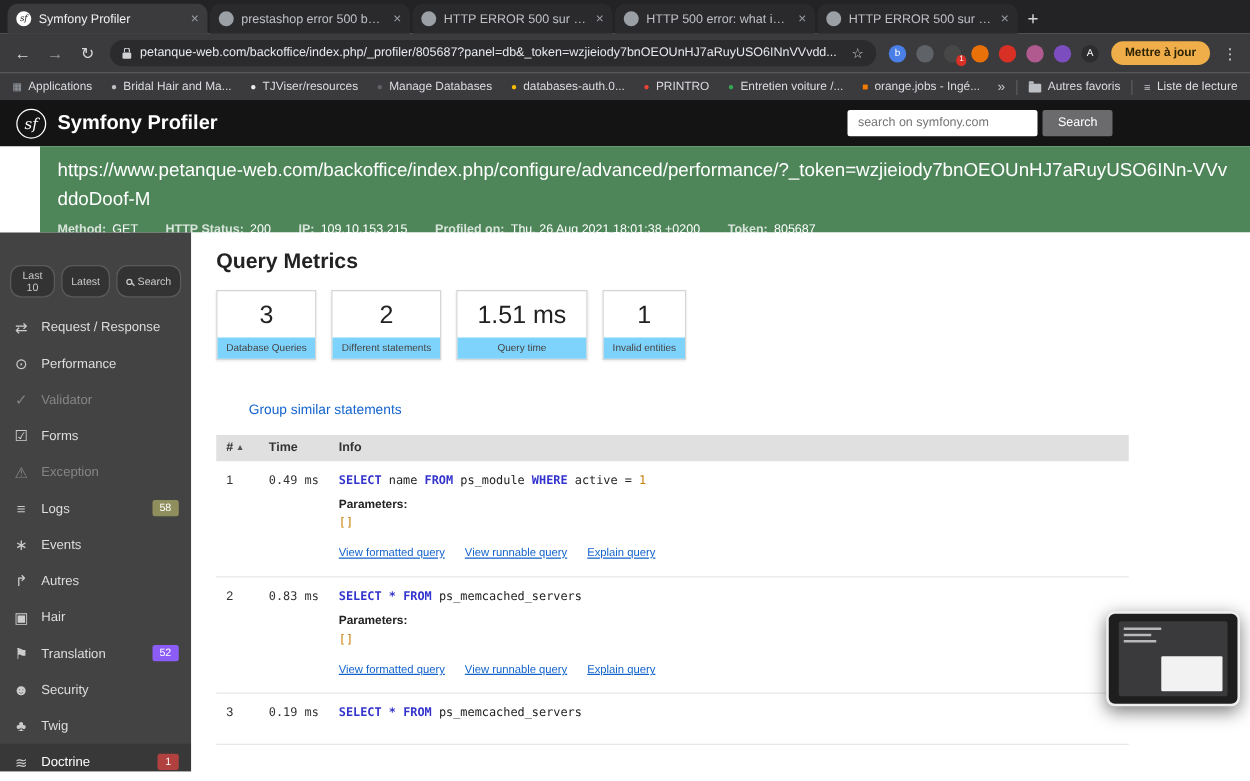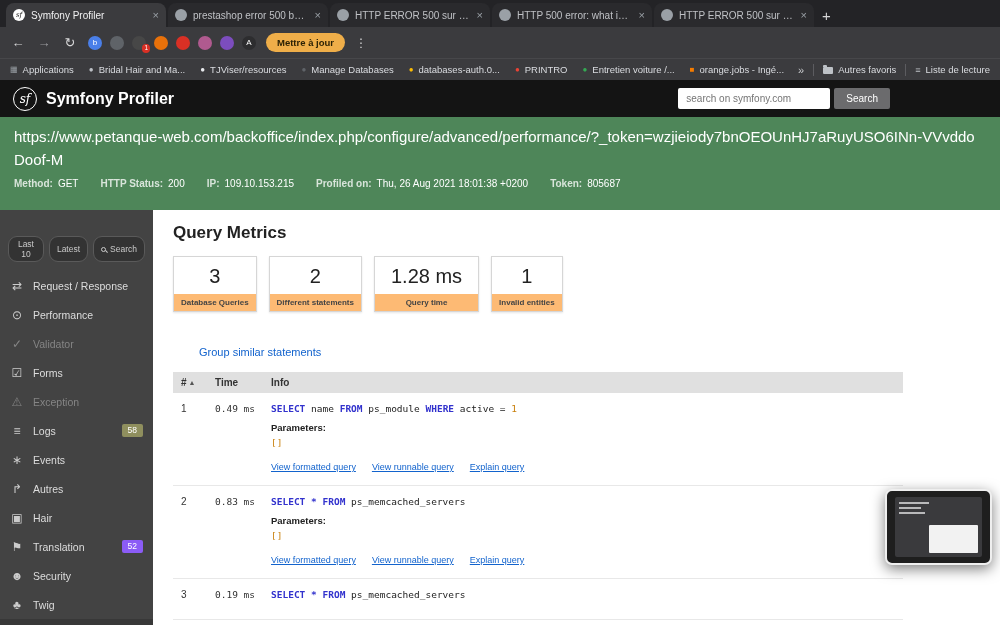--- a/index.html
+++ b/index.html
@@ -56,21 +56,21 @@
   .sf-logo { width:24px; height:24px; border:1.5px solid #fff; border-radius:50%; color:#fff;
              font-family:"DejaVu Serif", serif; font-style:italic; font-size:12px;
              display:flex; align-items:center; justify-content:center; flex:none; }
   .pf-title { color:#fff; font-size:16px; font-weight:bold; }
   .pf-search { margin-left:auto; margin-right:97px; display:flex; align-items:center; gap:4px; }
   .pf-search input { width:152px; height:21px; border:none; border-radius:2px; font-size:10px;
                      padding:0 8px; background:#fff; color:#333; font-family:"Liberation Sans",sans-serif; }
   .pf-search button { height:21px; background:#6b6b6d; color:#fff; border:none; border-radius:2px;
                       font-size:10px; padding:0 12px; cursor:pointer; font-family:"Liberation Sans",sans-serif; }
 
-  .banner { height:93px; background:var(--banner-green,#4e8659); color:#fff; padding:9px 14px 0; }
+  .banner { height:69px; background:var(--banner-green,#4e8659); color:#fff; padding:9px 14px 0;margin-left:32px; }
   .banner-url { font-size:15px; line-height:1.5; word-break:break-all; max-width:965px; }
   .banner-meta { margin-top:7px; display:flex; gap:22px; font-size:10px; }
   .meta-label { font-weight:bold; color:rgba(255,255,255,.78); margin-right:5px; }
   .meta-value { color:#fff; }
 
   .body-row { display:flex; height:431px; }
 
   
   .sidebar { width:153px; flex:none; background:#434343; padding-top:26px; overflow:hidden; }
   .sidebar-filters { display:flex; gap:5px; padding:0 8px 9px; }
@@ -86,21 +86,21 @@
   .s-item.disabled, .s-item.disabled .glyph { color:#858585; }
   .s-item.active { background:#383838; color:#fff; }
   .s-badge { margin-left:auto; font-size:8.5px; padding:2px 6px; border-radius:2px; color:#fff; line-height:1; }
 
   
   .main { flex:1; background:#fff; padding:13px 0 0 20px; overflow:hidden; }
   .section-title { font-size:17px; color:#222; font-weight:bold; margin-bottom:13px; }
   .metrics { display:flex; gap:12px; margin-bottom:30px; }
   .metric { border:1px solid #d6d6d6; box-shadow:0 1px 2px rgba(0,0,0,.1); background:#fff; text-align:center; }
   .metric-value { font-size:20px; color:#222; padding:8px 16px 6px; min-width:48px; white-space:nowrap; }
-  .metric-label { background:#fdba74; font-size:8px; font-weight:bold; color:#444; padding:4px 7px; white-space:nowrap; }
+  .metric-label { background:#7dd3fc; font-size:8px; font-weight:normal; color:#444; padding:4px 7px; white-space:nowrap; }
   .group-link { color:var(--link-blue,#1263cd); font-size:11px; text-decoration:none; display:inline-block; margin-bottom:14px; cursor:pointer;margin-left:26px; }
   .qtable { width:730px; }
   .qhead { display:grid; grid-template-columns:34px 56px 1fr; background:#e0e0e0; padding:5px 8px;
            font-size:10px; font-weight:bold; color:#333; }
   .qh { cursor:pointer; }
   .sort { font-size:7px; color:#555; margin-left:2px; vertical-align:1px; }
   .qrow { display:grid; grid-template-columns:34px 56px 1fr; padding:10px 8px 11px; border-bottom:1px solid #e8e8e8; }
   .qnum { font-size:10px; color:#333; }
   .qtime { font-family:"DejaVu Sans Mono", monospace; font-size:9.5px; color:#333; }
   .sql { font-family:"DejaVu Sans Mono", monospace; font-size:9.5px; color:#222; white-space:pre-wrap; margin-bottom:8px; }
@@ -154,20 +154,25 @@
           <span class="tab-close">×</span>
         </div>
       </div>
     <button class="new-tab">+</button>
   </div>
 
   <div class="toolbar">
     <span class="nav-btn">←</span>
     <span class="nav-btn dim">→</span>
     <span class="nav-btn">↻</span>
+    <div class="url-pill">
+      <span class="lock"></span>
+      <span class="url-text">petanque-web.com/backoffice/index.php/_profiler/805687?panel=db&amp;_token=wzjieiody7bnOEOUnHJ7aRuyUSO6INnVVvdd...</span>
+      <span class="star">☆</span>
+    </div>
     <div class="ext-icons">
         <span class="ext" style="background: rgb(74, 127, 232);">b</span>
         <span class="ext" style="background: rgb(95, 99, 104);"></span>
         <span class="ext" style="background: rgb(71, 71, 71);">
           <span class="ext-badge">1</span>
         </span>
         <span class="ext" style="background: rgb(232, 113, 10);"></span>
         <span class="ext" style="background: rgb(217, 48, 37);"></span>
         <span class="ext" style="background: rgb(176, 90, 143);"></span>
         <span class="ext" style="background: rgb(124, 77, 190);"></span>
@@ -329,21 +334,21 @@
       <div class="metrics">
           <div class="metric">
             <div class="metric-value">3</div>
             <div class="metric-label">Database Queries</div>
           </div>
           <div class="metric">
             <div class="metric-value">2</div>
             <div class="metric-label">Different statements</div>
           </div>
           <div class="metric">
-            <div class="metric-value">1.28 ms</div>
+            <div class="metric-value">1.51 ms</div>
             <div class="metric-label">Query time</div>
           </div>
           <div class="metric">
             <div class="metric-value">1</div>
             <div class="metric-label">Invalid entities</div>
           </div>
         </div>
       <a class="group-link">Group similar statements</a>
       <div class="qtable">
         <div class="qhead">

